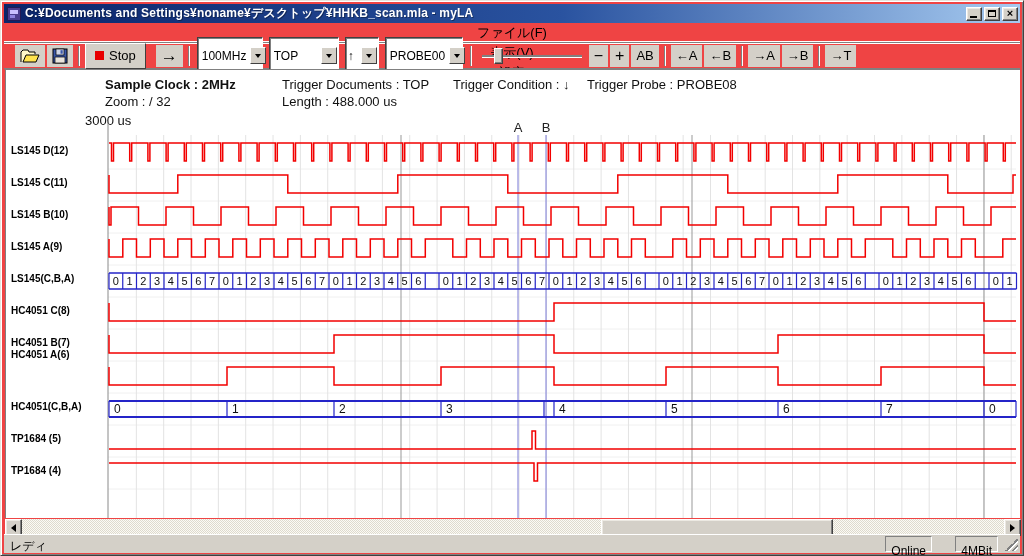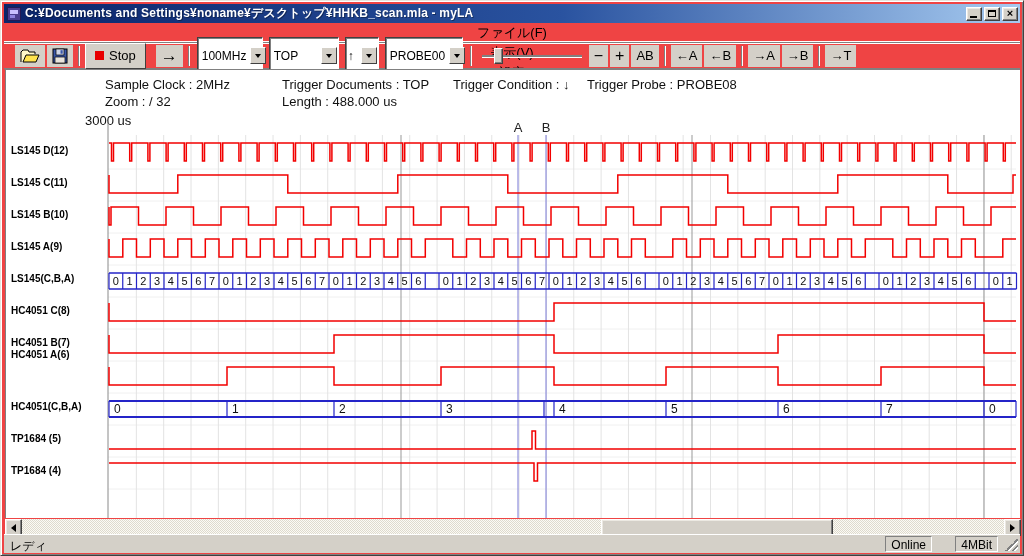--- a/index.html
+++ b/index.html
@@ -60,21 +60,21 @@
     box-shadow:inset -1px -1px 0 #808080,inset 1px 1px 0 #ece9e2;display:flex;align-items:center;justify-content:center;}
   .sb-left{left:0;} .sb-right{right:0;}
   .tri-l{width:0;height:0;border:4px solid transparent;border-right:5px solid #000;margin-left:-4px;}
   .tri-r{width:0;height:0;border:4px solid transparent;border-left:5px solid #000;margin-right:-4px;}
   .sb-thumb{position:absolute;left:596px;top:0;width:232px;height:17px;background:#d4d0c8;
     border:1px solid;border-color:#fff #404040 #404040 #fff;box-shadow:inset -1px -1px 0 #808080,inset 1px 1px 0 #ece9e2;}
   
   .statusbar{position:absolute;left:3px;right:3px;bottom:2px;height:19px;background:#d4d0c8;
     border-top:1px solid #fff;font-size:12px;color:#000;}
   .status-ready{position:absolute;left:6px;top:3px;}
-  .status-panel{position:absolute;top:1px;height:16px;padding:1px 5px;border:1px solid;border-color:#808080 #fff #fff #808080;white-space:nowrap;}
+  .status-panel{position:absolute;top:1px;height:16px;padding:7px 5px;border:1px solid;border-color:#808080 #fff #fff #808080;white-space:nowrap;}
   .panel-online{right:88px;} .panel-mem{right:22px;}
   .grip{position:absolute;right:2px;bottom:2px;width:13px;height:13px;
     background:linear-gradient(135deg,transparent 0 50%,#808080 50% 58%,#fff 58% 66%,transparent 66% 75%,#808080 75% 83%,#fff 83% 91%,transparent 91%);}
 </style>
 </head>
 <body>
 
 <div class="window">
 
   <div class="titlebar">
@@ -162,21 +162,21 @@
     <div class="tb-sep"></div>
     <div class="tb-btn">→A</div>
     <div class="tb-btn">→B</div>
     <div class="tb-sep"></div>
     <div class="tb-btn">→T</div>
   </div>
 
   <div class="client"></div>
 
   <div class="overlay">
-    <div class="info-text" style="left:104px;top:76px;">Sample Clock : 2MHz</div>
+    <div class="info-text" style="left:104px;top:76px;font-weight:bold;">Sample Clock : 2MHz</div>
     <div class="info-text" style="left:281px;top:76px;">Trigger Documents : TOP</div>
     <div class="info-text" style="left:452px;top:76px;">Trigger Condition : ↓</div>
     <div class="info-text" style="left:586px;top:76px;">Trigger Probe : PROBE08</div>
     <div class="info-text" style="left:104px;top:93px;">Zoom : /  32</div>
     <div class="info-text" style="left:281px;top:93px;">Length : 488.000 us</div>
     <div class="info-text" style="left:84px;top:112px;">3000 us</div>
     <div class="marker-label" style="top: 119px; left: 510px;" id="marker-a-label">A</div>
     <div class="marker-label" style="top: 119px; left: 538px;" id="marker-b-label">B</div>
     <div id="chan-labels">
         <div class="chan-label" style="top: 144px;">LS145 D(12)</div>

